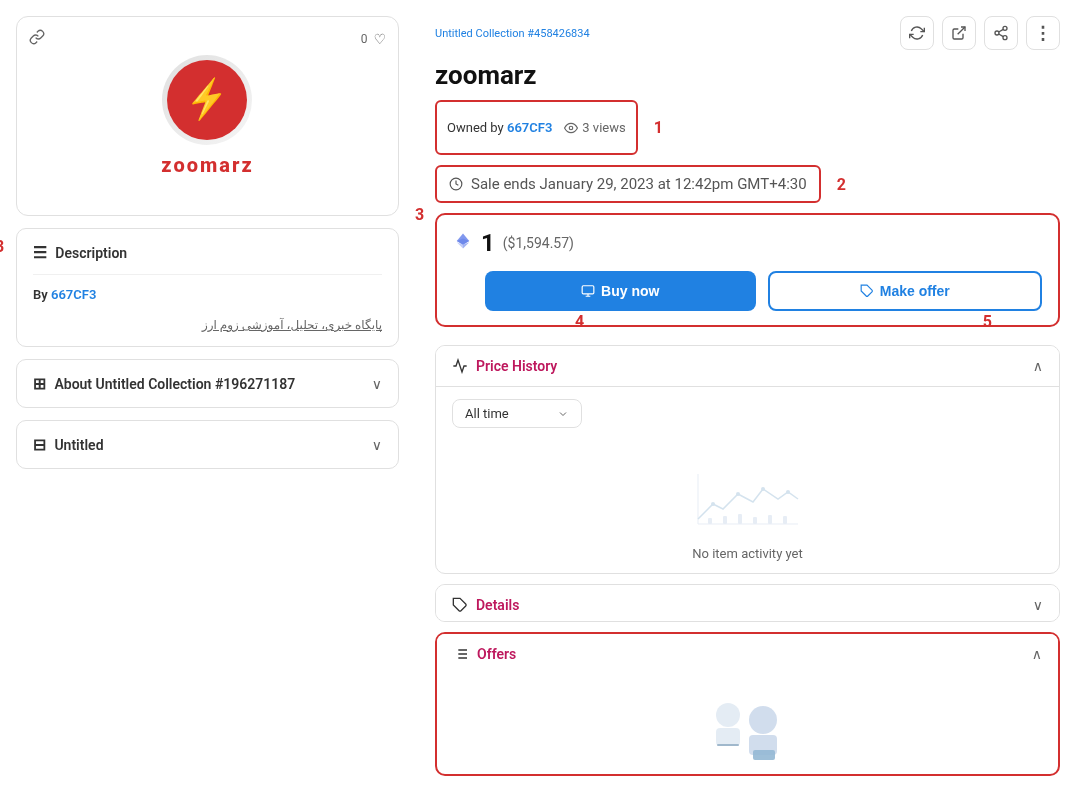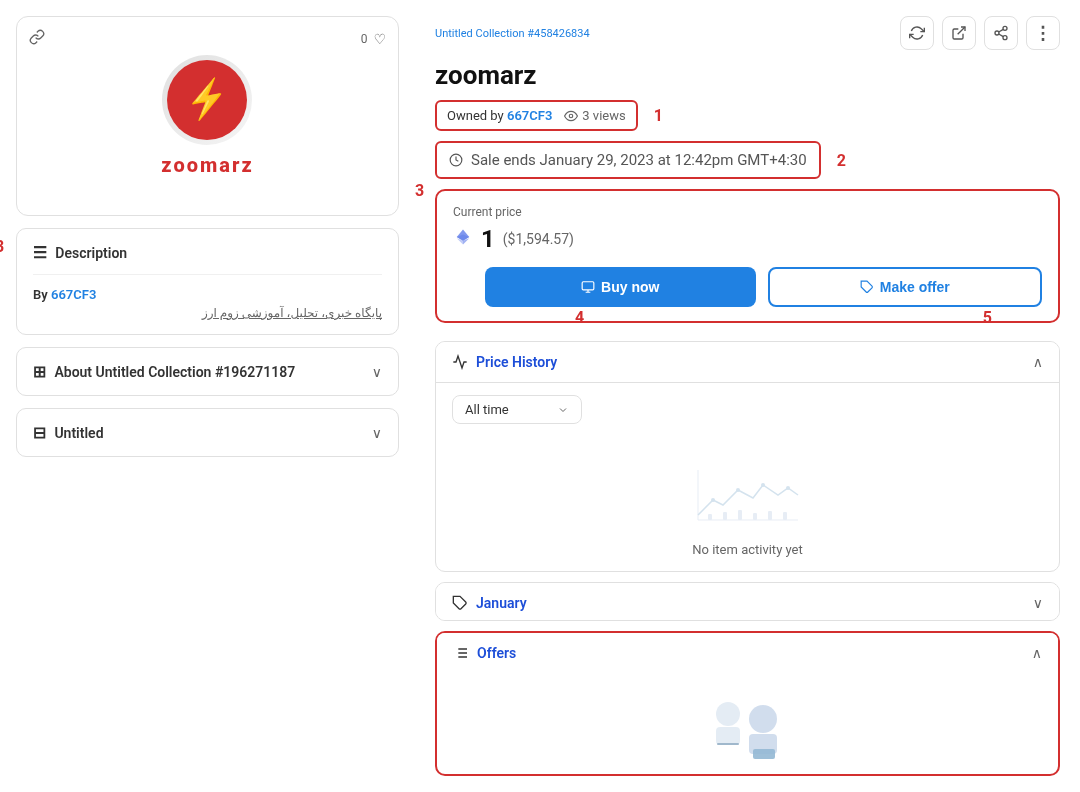--- a/index.html
+++ b/index.html
@@ -138,21 +138,21 @@
     .description-content {
       margin-top: 12px;
       padding-top: 12px;
       border-top: 1px solid #f0f0f0;
     }
 
     .by-label {
       font-weight: 600;
       font-size: 13px;
       color: #333;
-      margin-bottom: 4px;
+      margin-bottom: 16px;
     }
 
     .by-user {
       color: #2081e2;
     }
 
     .desc-text {
       font-size: 12px;
       color: #666;
       direction: rtl;
@@ -218,21 +218,21 @@
       color: #111;
     }
 
     
     .owned-row {
       display: flex;
       align-items: center;
       gap: 12px;
       border: 2px solid #d32f2f;
       border-radius: 6px;
-      padding: 6px 10px;
+      padding: 18px 10px;
       width: fit-content;
       position: relative;
     }
 
     .owned-text {
       font-size: 13px;
       color: #333;
     }
 
     .owned-user {
@@ -378,21 +378,21 @@
       cursor: pointer;
       background: #fff;
     }
 
     .right-section-header-left {
       display: flex;
       align-items: center;
       gap: 8px;
       font-weight: 600;
       font-size: 14px;
-      color: #1d4ed8;
+      color: #be185d;
     }
 
     .right-section-body {
       padding: 12px 16px;
       border-top: 1px solid #e0e0e0;
     }
 
     
     .time-select {
       border: 1px solid #e0e0e0;
@@ -577,21 +577,20 @@
         <circle cx="12" cy="12" r="10"></circle>
           <polyline points="12 6 12 12 16 14"></polyline>
       </svg>
       <span class="sale-text">Sale ends January 29, 2023 at 12:42pm GMT+4:30</span>
     </div>
     <span class="annotation-2">2</span>
   </div>
 
   <div class="price-card" style="position:relative;">
     <div class="annotation-3" style="position:absolute;top:-10px;left:-22px;font-size:16px;font-weight:700;color:#d32f2f;">3</div>
-    <div class="current-price-label">Current price</div>
     <div class="price-row">
       <span class="eth-icon">
         <svg width="20" height="20" viewBox="0 0 32 32" fill="#627eea">
           <path d="M16 4L6 16l10 6 10-6z" opacity="0.8"></path>
           <path d="M6 16l10 6 10-6-10-4z" opacity="0.6"></path>
           <path d="M16 22v6L6 18z" opacity="0.4"></path>
           <path d="M16 28v-6l10-4z" opacity="0.6"></path>
         </svg>
       </span>
       <span class="price-value">1</span>
@@ -661,21 +660,21 @@
     </div>
   </div>
 
   <div class="right-section">
     <div class="right-section-header">
       <div class="right-section-header-left">
         <svg width="16" height="16" viewBox="0 0 24 24" fill="none" stroke="#333" stroke-width="2">
           <path d="M20.59 13.41l-7.17 7.17a2 2 0 0 1-2.83 0L2 12V2h10l8.59 8.59a2 2 0 0 1 0 2.82z"></path>
           <line x1="7" y1="7" x2="7.01" y2="7"></line>
         </svg>
-        <span>January</span>
+        <span>Details</span>
       </div>
       <span style="font-size:14px;color:#666;">∨</span>
     </div>
   </div>
 
   <div class="offers-section" style="position:relative;">
 
     <div class="right-section-header" style="border:none;">
       <div class="right-section-header-left">
         <svg width="16" height="16" viewBox="0 0 24 24" fill="none" stroke="#333" stroke-width="2">

